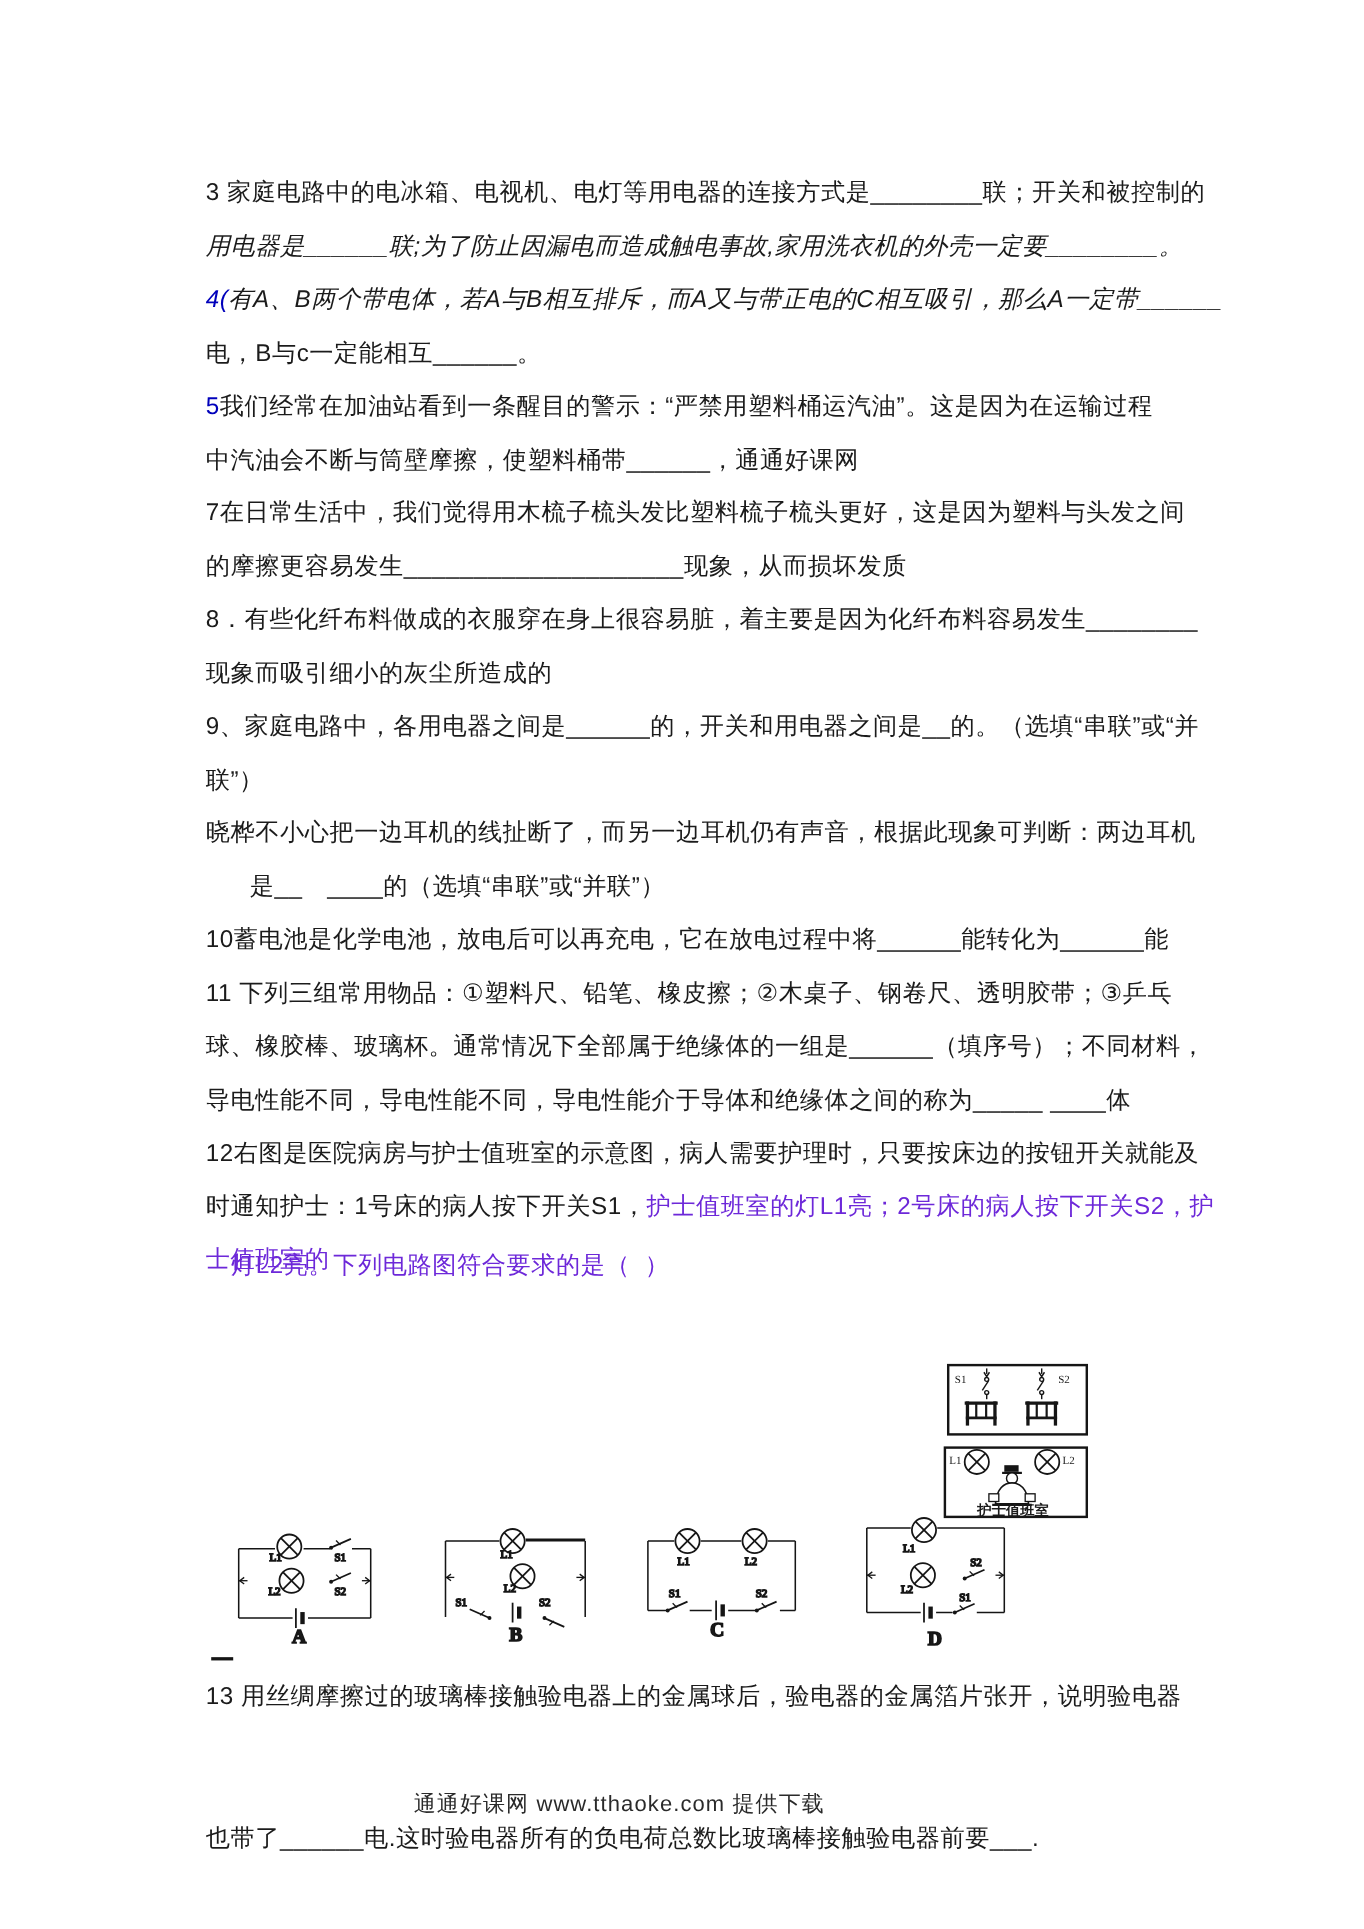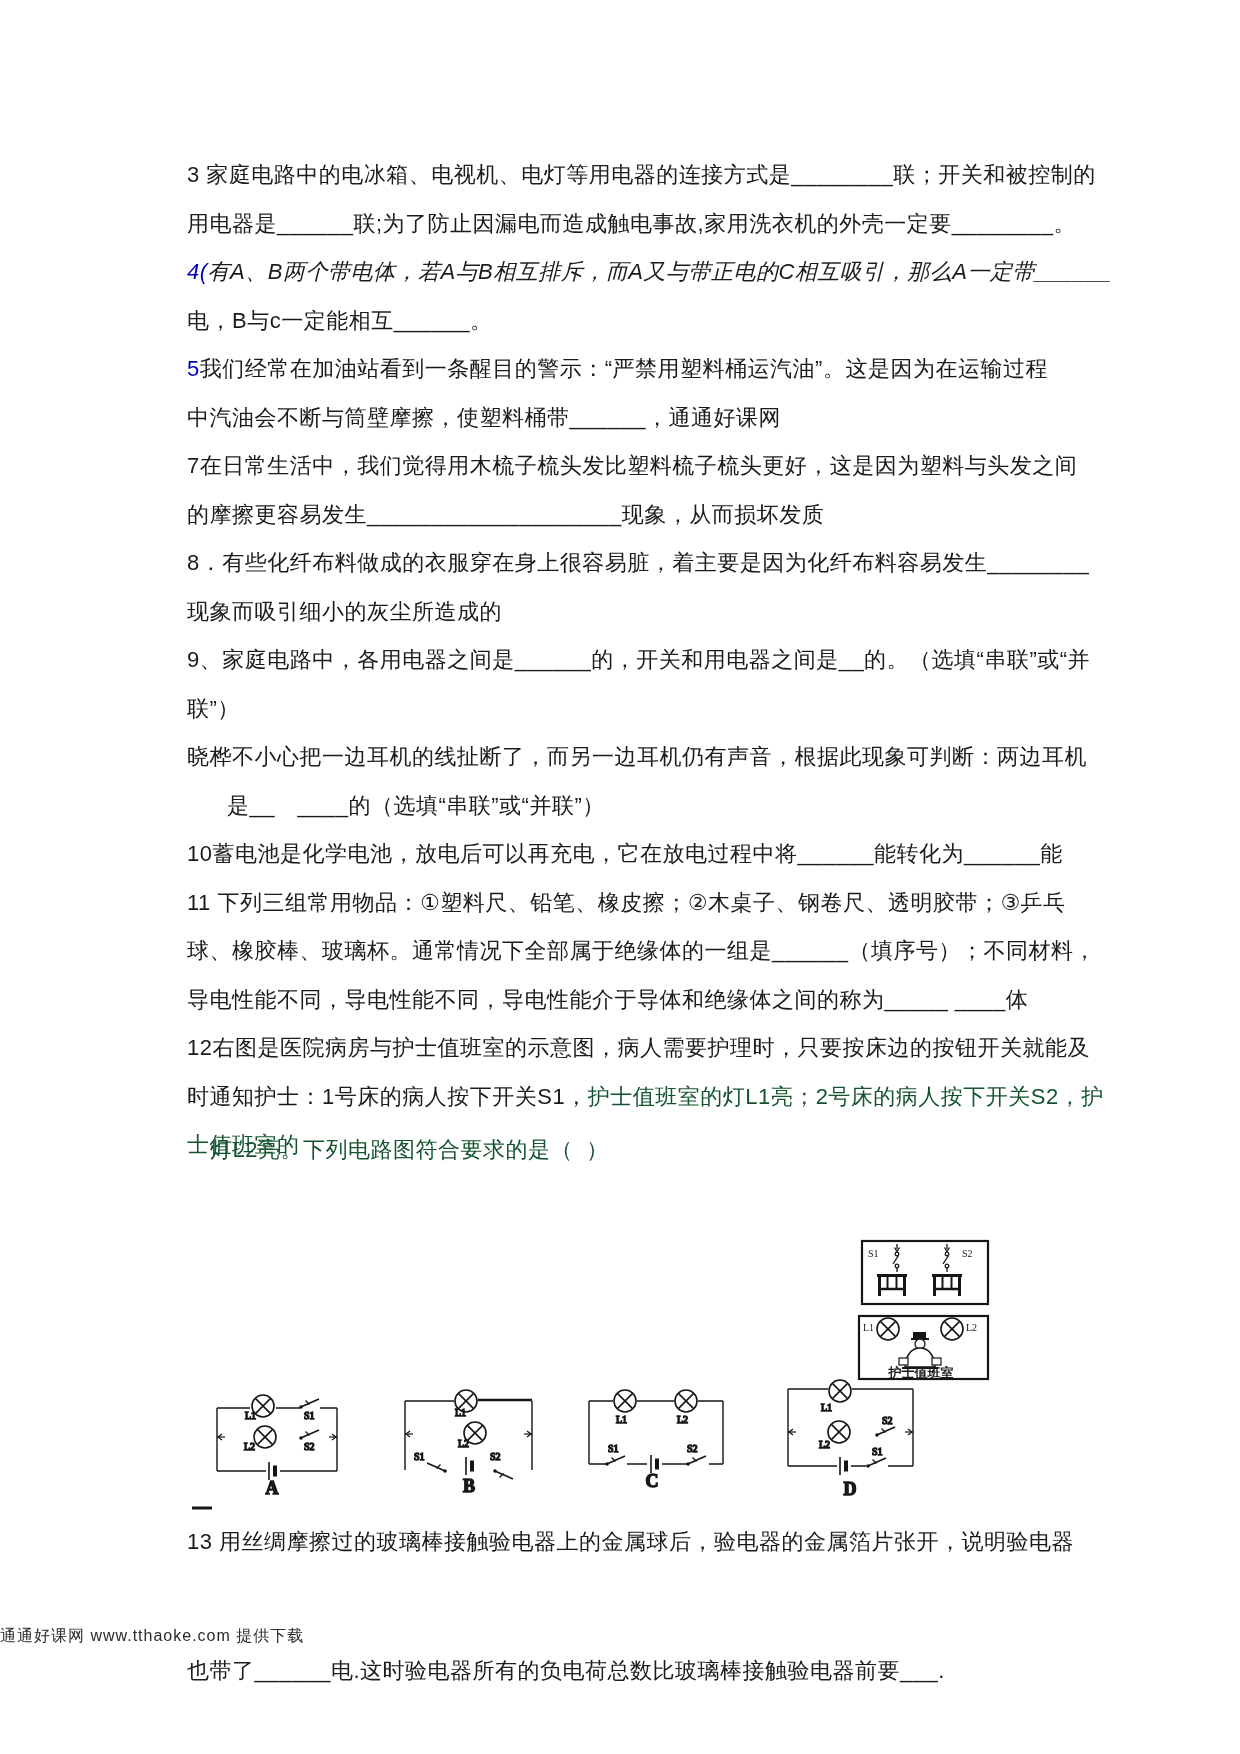--- a/index.html
+++ b/index.html
@@ -8,39 +8,39 @@
     font-family:"Liberation Sans","DejaVu Sans",sans-serif;
     overflow:hidden;
   }
   .page{position:absolute;inset:0;background:#ffffff;}
   .tline{
     position:absolute;left:187px;height:49px;line-height:49px;
     font-size:22px;white-space:pre;letter-spacing:0.5px;
   }
   .seg-k{color:#1b1b1b;}
   .seg-b{color:#0000bb;}
-  .seg-r{color:#14532d;}
+  .seg-r{color:#6d28d9;}
   .footer{
-    position:absolute;top:1626px;left:0;width:1126px;
-    font-size:16px;color:#2a2a2a;letter-spacing:1px;
+    position:absolute;top:1626px;left:0;width:1126px;text-align:center;
+    font-size:20px;color:#2a2a2a;letter-spacing:1px;
   }
   svg.diagram-layer{position:absolute;top:0;left:0;}
   svg text{font-family:"Liberation Serif","DejaVu Serif",serif;}
   .clabel{font-size:10px;fill:#1b1b1b;}
   .letter{font-size:18px;font-weight:bold;fill:#1b1b1b;}
   .caption{font-size:13px;font-weight:bold;fill:#1b1b1b;}
 </style>
 </head>
 <body>
 
 <div class="page">
 
   <div id="linesTop">
       <div class="tline" style="top: 150px;"><span class="seg-k">3 家庭电路中的电冰箱、电视机、电灯等用电器的连接方式是________联；开关和被控制的</span></div>
-      <div class="tline" style="top: 198.5px;"><span class="seg-k">用电器是______联;为了防止因漏电而造成触电事故,家用洗衣机的外壳一定要________。</span></div>
+      <div class="tline" style="top: 198.5px; font-style: italic;"><span class="seg-k">用电器是______联;为了防止因漏电而造成触电事故,家用洗衣机的外壳一定要________。</span></div>
       <div class="tline" style="top: 247px; font-style: italic;"><span class="seg-b">4(</span><span class="seg-k">有A、B两个带电体，若A与B相互排斥，而A又与带正电的C相互吸引，那么A一定带______</span></div>
       <div class="tline" style="top: 295.5px; text-align: center;"><span class="seg-k">电，B与c一定能相互______。</span></div>
       <div class="tline" style="top: 344px;"><span class="seg-b">5</span><span class="seg-k">我们经常在加油站看到一条醒目的警示：“严禁用塑料桶运汽油”。这是因为在运输过程</span></div>
       <div class="tline" style="top: 392.5px;"><span class="seg-k">中汽油会不断与筒壁摩擦，使塑料桶带______，通通好课网</span></div>
       <div class="tline" style="top: 441px;"><span class="seg-k">7在日常生活中，我们觉得用木梳子梳头发比塑料梳子梳头更好，这是因为塑料与头发之间</span></div>
       <div class="tline" style="top: 489.5px;"><span class="seg-k">的摩擦更容易发生____________________现象，从而损坏发质</span></div>
       <div class="tline" style="top: 538px;"><span class="seg-k">8．有些化纤布料做成的衣服穿在身上很容易脏，着主要是因为化纤布料容易发生________</span></div>
       <div class="tline" style="top: 586.5px; text-align: center;"><span class="seg-k">现象而吸引细小的灰尘所造成的</span></div>
       <div class="tline" style="top: 635px;"><span class="seg-k">9、家庭电路中，各用电器之间是______的，开关和用电器之间是__的。（选填“串联”或“并</span></div>
       <div class="tline" style="top: 683.5px;"><span class="seg-k">联”）</span></div>

